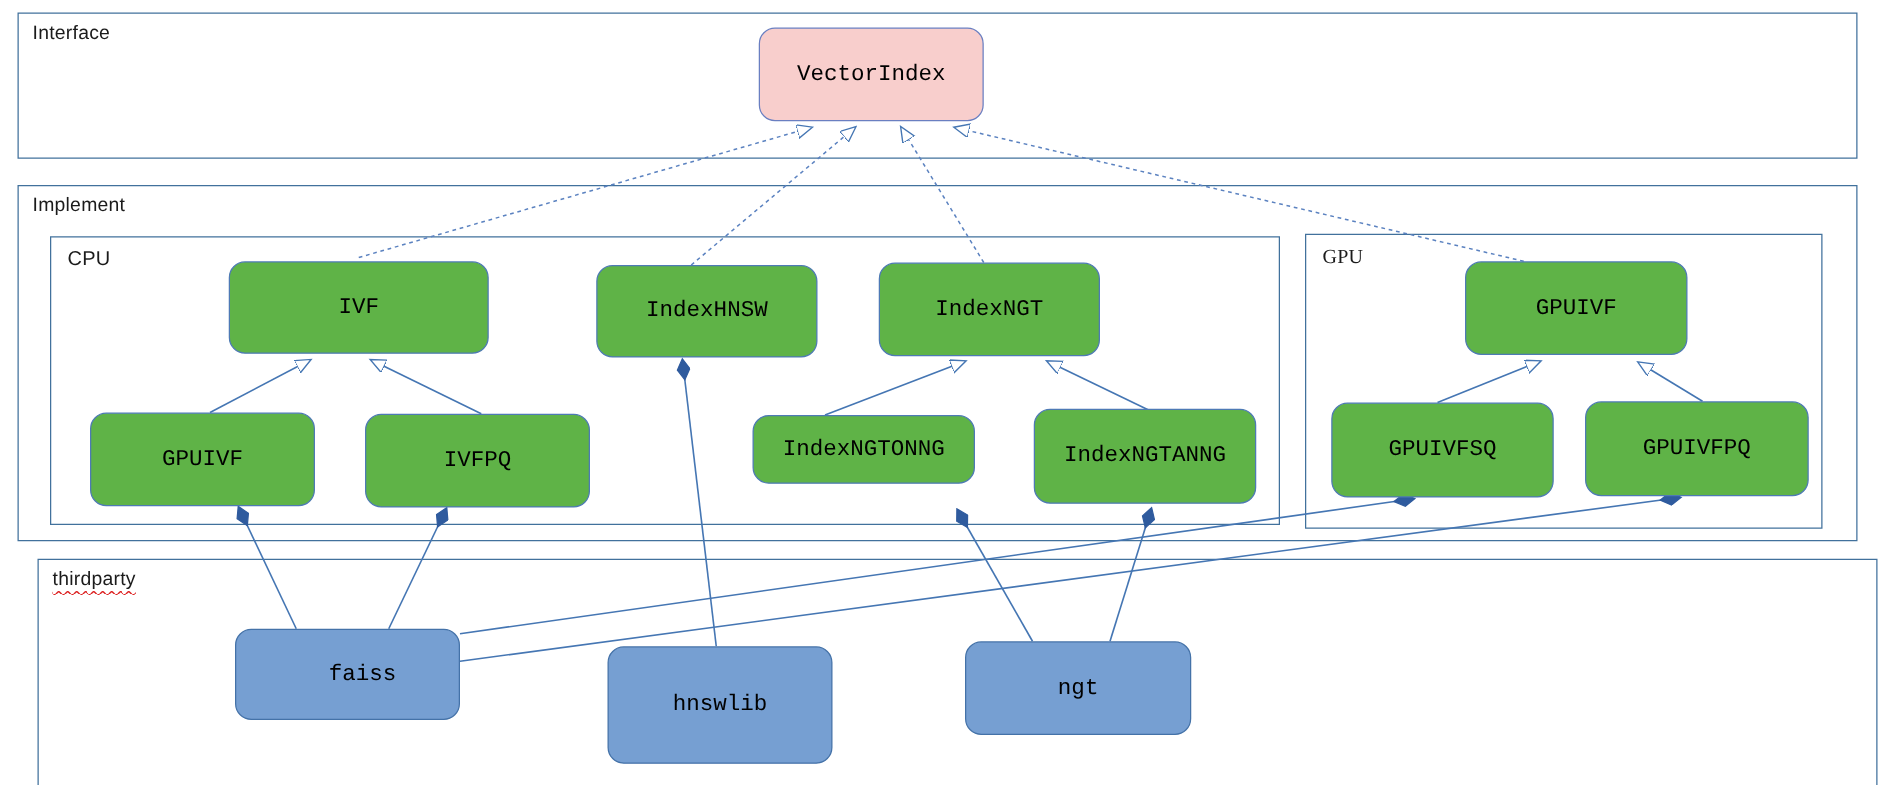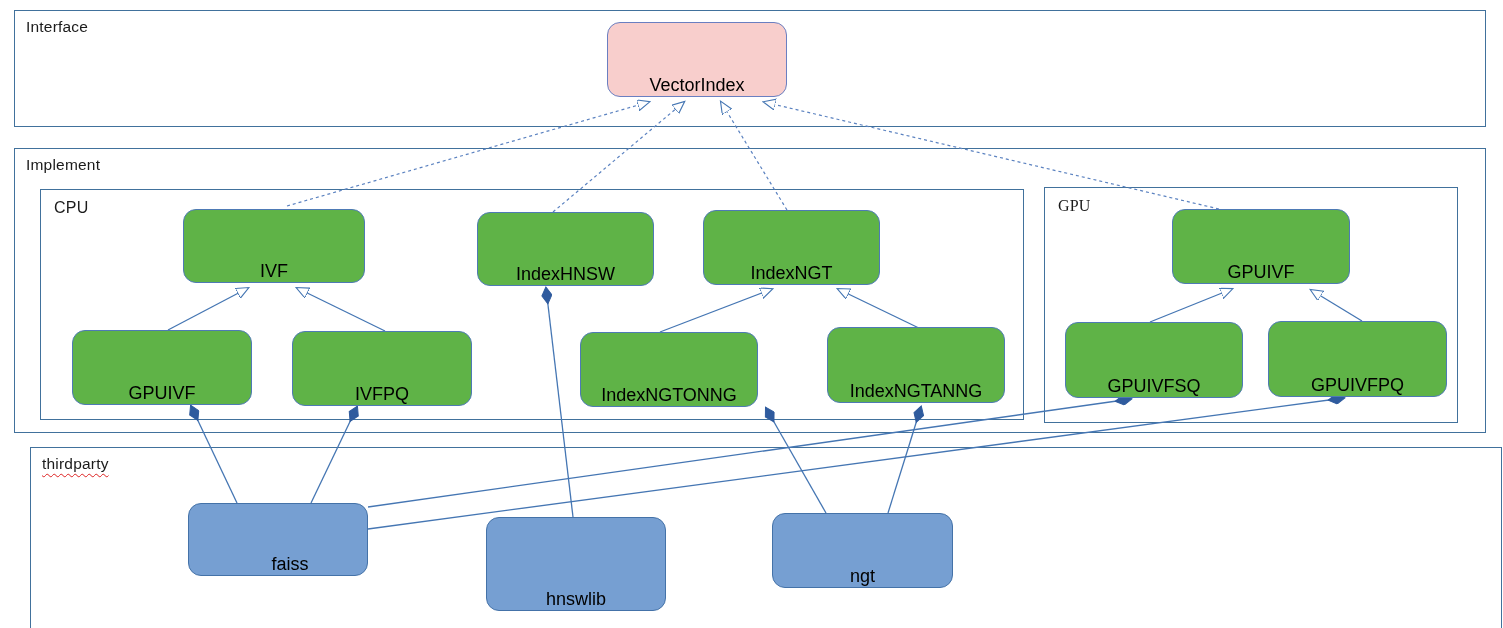--- a/index.html
+++ b/index.html
@@ -38,36 +38,36 @@
     text-underline-offset:4px;
   }
   
   svg.wires{position:absolute;left:0;top:0;z-index:2;}
   
   .node{
     position:absolute;
     z-index:3;
     box-sizing:border-box;
     border-radius:13px;
-    display:flex;align-items:flex-end;justify-content:center;
-    font-family:Liberation Sans, sans-serif;
+    display:flex;align-items:center;justify-content:center;
+    font-family:Liberation Mono, monospace;
     font-size:18px;
     color:#000;
   }
   .node.green{ background:#5fb347; border:1.5px solid #4e7ab5; }
   .node.blue { background:#769fd2; border:1.5px solid #4472a8; }
   .node.pink { background:#f8cecc; border:1.5px solid #6a7fc1; }
 
   .n-vectorindex { left:607px; top:22px;  width:180px; height:75px; }
-  .n-ivf         { left:183px; top:209px; width:182px; height:74px; }
+  .n-ivf         { left:183px; top:209px; width:208px; height:74px; }
   .n-indexhnsw   { left:457px; top:212px; width:177px; height:74px;margin-left:20px; }
   .n-indexngt    { left:703px; top:210px; width:177px; height:75px; }
   .n-ivfsq       { left:72px;  top:330px; width:180px; height:75px; }
   .n-ivfpq       { left:292px; top:331px; width:180px; height:75px; }
-  .n-indexngtonng{ left:580px; top:332px; width:178px; height:75px; }
+  .n-indexngtonng{ left:602px; top:332px; width:178px; height:55px; }
   .n-indexngtanng{ left:827px; top:327px; width:178px; height:76px; }
   .n-gpuivf      { left:1172px;top:209px; width:178px; height:75px; }
   .n-gpuivfsq    { left:1065px;top:322px; width:178px; height:76px; }
   .n-gpuivfpq    { left:1268px;top:321px; width:179px; height:76px; }
   .n-faiss       { left:188px; top:503px; width:180px; height:73px;padding-left:24px; }
   .n-hnswlib     { left:486px; top:517px; width:180px; height:94px; }
   .n-ngt         { left:772px; top:513px; width:181px; height:75px; }
 </style>
 </head>
 <body>

